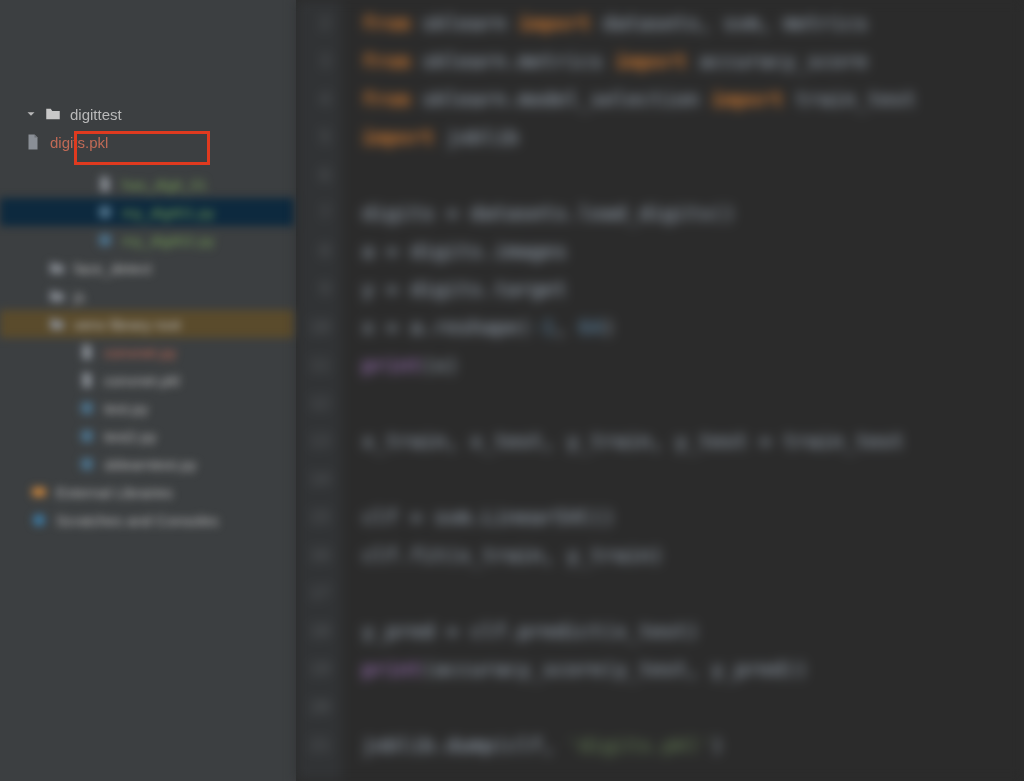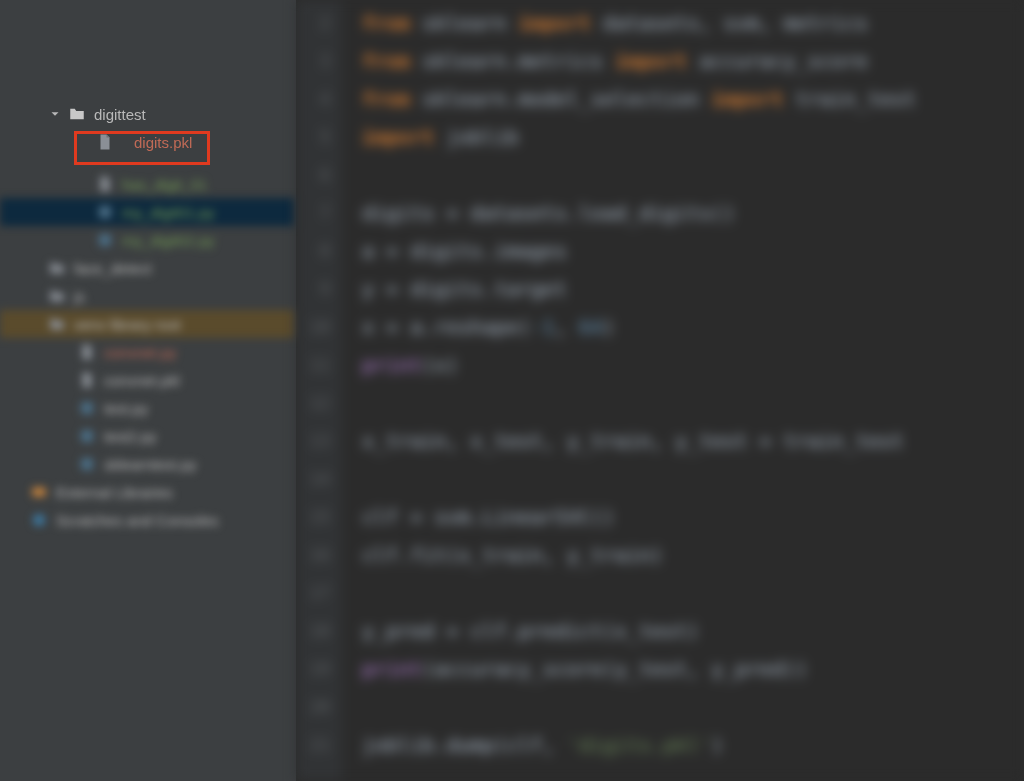--- a/index.html
+++ b/index.html
@@ -56,21 +56,21 @@
   .row-highlight { background: #5a4b2c; }
 
   
   .sharp {
     position: absolute;
     top: 100px;
     left: 0;
     width: 100%;
     pointer-events: none;
   }
-  .sharp .tree-row { pointer-events: auto; }
+  .sharp .tree-row { pointer-events: auto; padding-left: 24px; }
   .red-box {
     position: absolute;
     top: 131px;
     left: 74px;
     width: 136px;
     height: 34px;
     border: 3px solid #e03a1f;
     pointer-events: none;
   }
   .sidebar .pad-top { height: 100px; }
@@ -235,21 +235,21 @@
             <path d="M4 6 L8 10 L12 6 Z" fill="#b9b9b9"></path>
           </svg>
       </span>
       <span class="icon folder">
         <svg viewBox="0 0 24 24">
             <path d="M3 5h6l2 3h10v11H3z"></path>
           </svg>
       </span>
       <span class="label">digittest</span>
     </div>
-    <div class="tree-row indent-3" style="color:#c06a56;gap:12px;">
+    <div class="tree-row indent-3" style="color:#c06a56;">
       <span class="icon file">
         <svg viewBox="0 0 24 24">
             <path d="M6 2h8l4 4v16H6z" fill="#8a8f96"></path>
             <path d="M14 2v4h4" fill="#6d7176"></path>
           </svg>
       </span>
       <span class="label" style="color:#c06a56;">digits.pkl</span>
     </div>
   </div>
 

